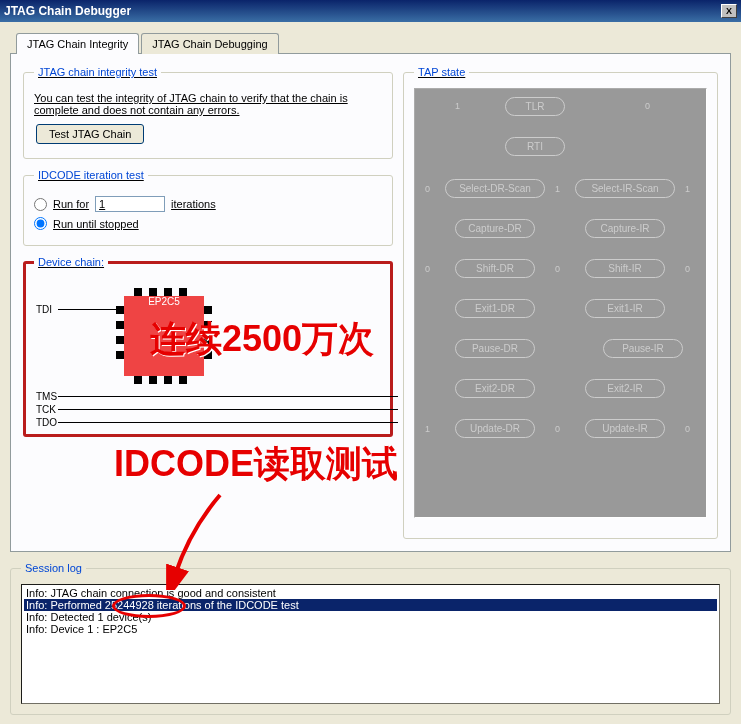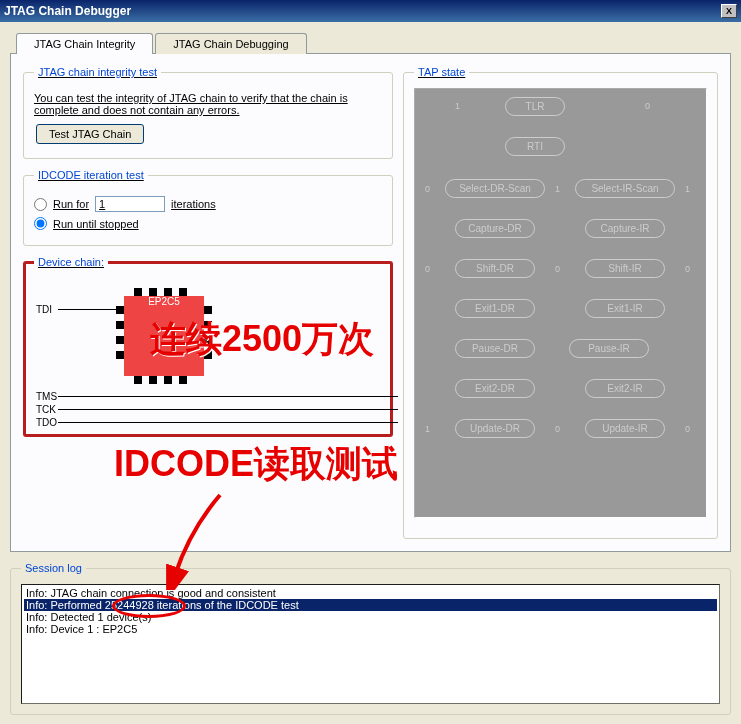--- a/index.html
+++ b/index.html
@@ -36,21 +36,21 @@
   cursor: pointer;
 }
 .window-body {
   padding: 10px;
 }
 .tabs {
   display: flex;
   margin-left: 6px;
 }
 .tab {
-  padding: 4px 17px;
+  padding: 4px 10px;
   background: #ece9d8;
   border: 1px solid #919b9c;
   border-bottom: none;
   border-radius: 3px 3px 0 0;
   margin-right: 2px;
   cursor: pointer;
   position: relative;
   top: 1px;
 }
 .tab.active {
@@ -268,21 +268,21 @@
           <div class="state-box" style="left:90px;top:48px;width:60px;">RTI</div>
           <div class="state-box" style="left:30px;top:90px;width:100px;">Select-DR-Scan</div>
           <div class="state-box" style="left:160px;top:90px;width:100px;">Select-IR-Scan</div>
           <div class="state-box" style="left:40px;top:130px;width:80px;">Capture-DR</div>
           <div class="state-box" style="left:170px;top:130px;width:80px;">Capture-IR</div>
           <div class="state-box" style="left:40px;top:170px;width:80px;">Shift-DR</div>
           <div class="state-box" style="left:170px;top:170px;width:80px;">Shift-IR</div>
           <div class="state-box" style="left:40px;top:210px;width:80px;">Exit1-DR</div>
           <div class="state-box" style="left:170px;top:210px;width:80px;">Exit1-IR</div>
           <div class="state-box" style="left:40px;top:250px;width:80px;">Pause-DR</div>
-          <div class="state-box" style="left:154px;top:250px;width:80px;">Pause-IR</div>
+          <div class="state-box" style="left:188px;top:250px;width:80px;">Pause-IR</div>
           <div class="state-box" style="left:40px;top:290px;width:80px;">Exit2-DR</div>
           <div class="state-box" style="left:170px;top:290px;width:80px;">Exit2-IR</div>
           <div class="state-box" style="left:40px;top:330px;width:80px;">Update-DR</div>
           <div class="state-box" style="left:170px;top:330px;width:80px;">Update-IR</div>
           <span class="edge-label" style="left:40px;top:12px;">1</span>
           <span class="edge-label" style="left:230px;top:12px;">0</span>
           <span class="edge-label" style="left:10px;top:95px;">0</span>
           <span class="edge-label" style="left:140px;top:95px;">1</span>
           <span class="edge-label" style="left:270px;top:95px;">1</span>
           <span class="edge-label" style="left:10px;top:175px;">0</span>

